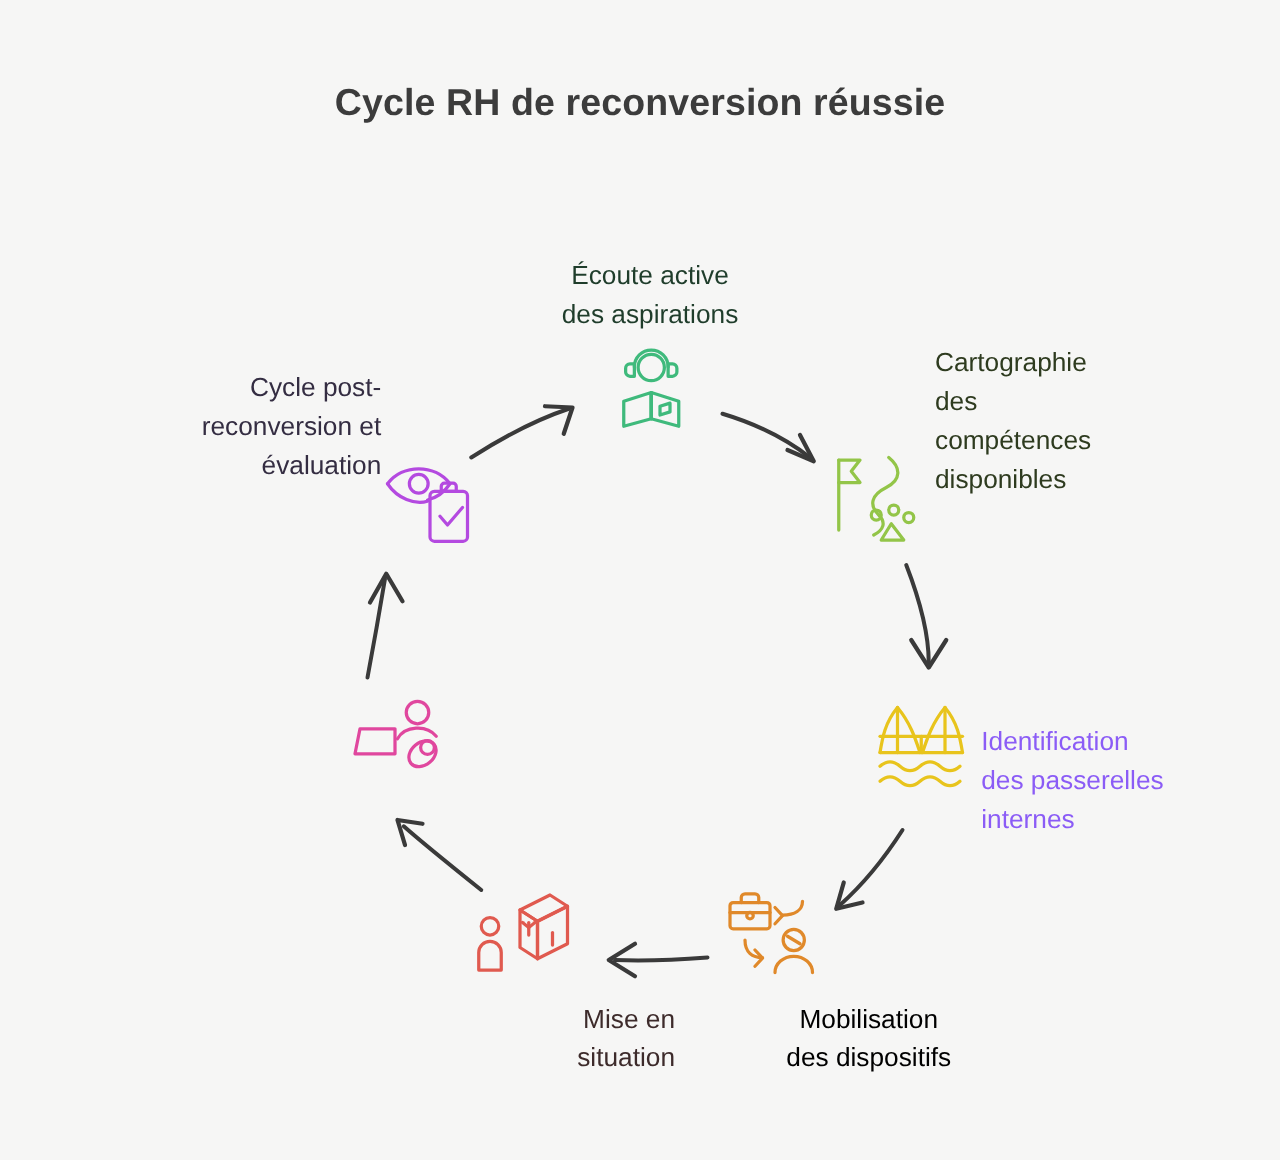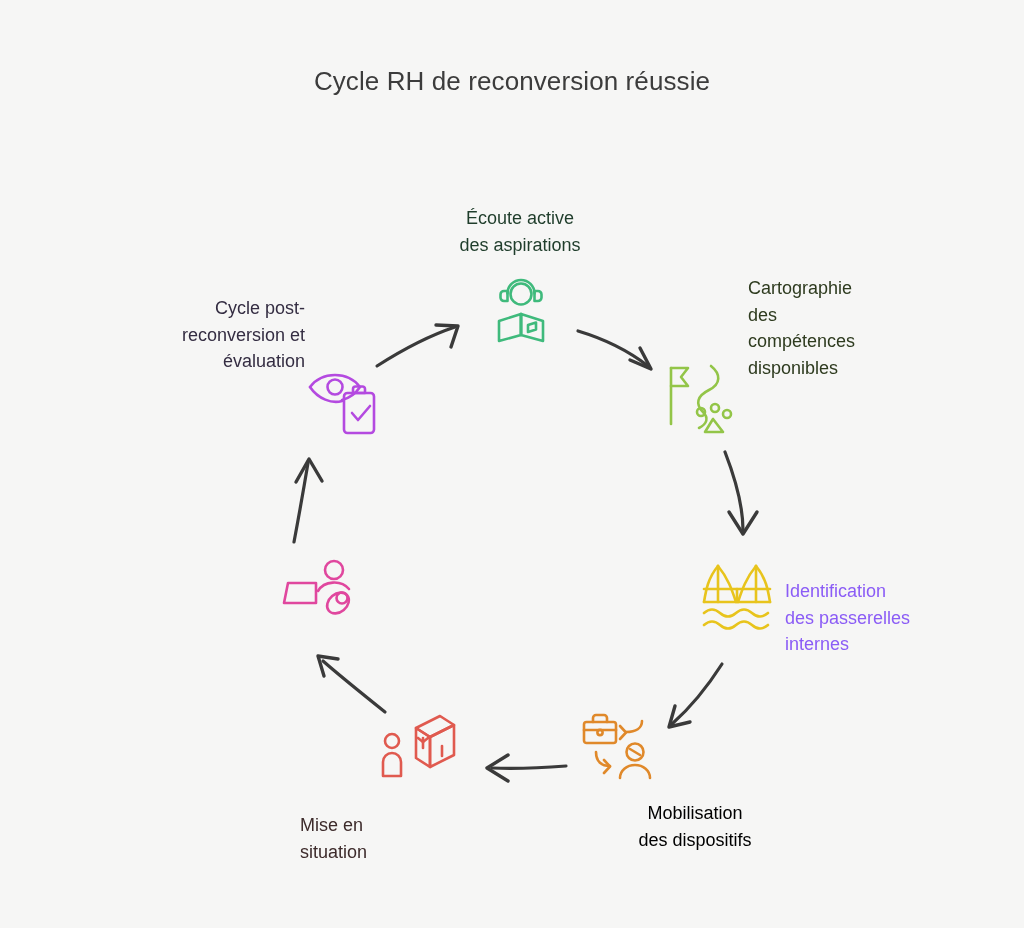--- a/index.html
+++ b/index.html
@@ -7,30 +7,30 @@
     width:1024px; height:928px;
     background:#f6f6f5;
     font-family:"Liberation Sans", sans-serif;
     overflow:hidden;
   }
   #stage { position:relative; width:1024px; height:928px; }
 
   .title {
     position:absolute; top:66px; left:0; width:1024px;
     text-align:center;
-    font-size:26px; font-weight:normal; color:#3c3c3c;
+    font-size:30px; font-weight:bold; color:#3c3c3c;
     letter-spacing:0.1px;
   }
 
   .arrow-layer { position:absolute; top:0; left:0; width:1024px; height:928px; pointer-events:none; }
 
   .node { position:absolute; }
   .node .lbl {
     position:absolute;
-    font-size:18px; line-height:1.48;
+    font-size:21px; line-height:1.48;
     white-space:pre-line;
   }
   .node .ico { position:absolute; }
 
   
   #n1 { left:400px; top:205px; width:240px; height:150px; }
   #n1 .lbl { left:0; top:0; width:240px; text-align:center; color:#1f3d2b; }
   #n1 .ico { left:88px; top:72px; }
 
   
@@ -43,21 +43,21 @@
   #n3 .lbl { left:95px; top:18px; width:205px; text-align:left; color:#8b5cf6; }
   #n3 .ico { left:8px; top:0px; }
 
   
   #n4 { left:560px; top:700px; width:270px; height:170px; }
   #n4 .lbl { left:0; top:100px; width:270px; text-align:center; color:#000000; }
   #n4 .ico { left:20px; top:8px; }
 
   
   #n5 { left:300px; top:700px; width:240px; height:170px; }
-  #n5 .lbl { left:0; top:112px; width:240px; text-align:left; color:#3d2b2b; }
+  #n5 .lbl { left:0; top:100px; width:240px; text-align:right; color:#3d2b2b; }
   #n5 .ico { left:78px; top:8px; }
 
   
   #n6 { left:20px; top:555px; width:330px; height:120px; }
   #n6 .lbl { left:0; top:22px; width:255px; text-align:right; color:#3d2a36; }
   #n6 .ico { left:262px; top:2px; }
 
   
   #n7 { left:90px; top:295px; width:300px; height:150px; }
   #n7 .lbl { left:0; top:0px; width:215px; text-align:right; color:#342d42; }

